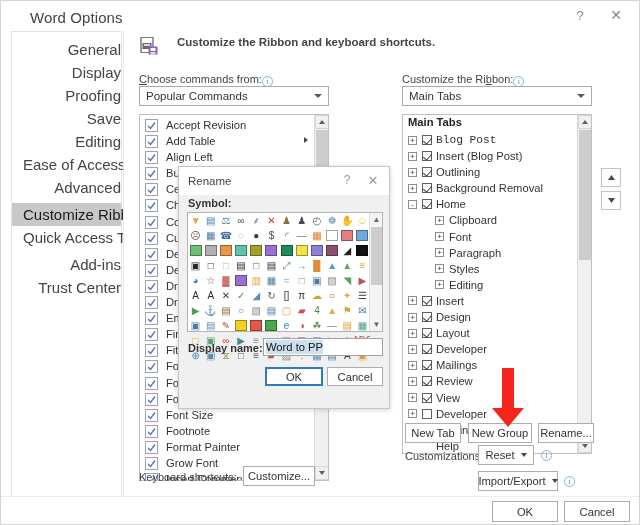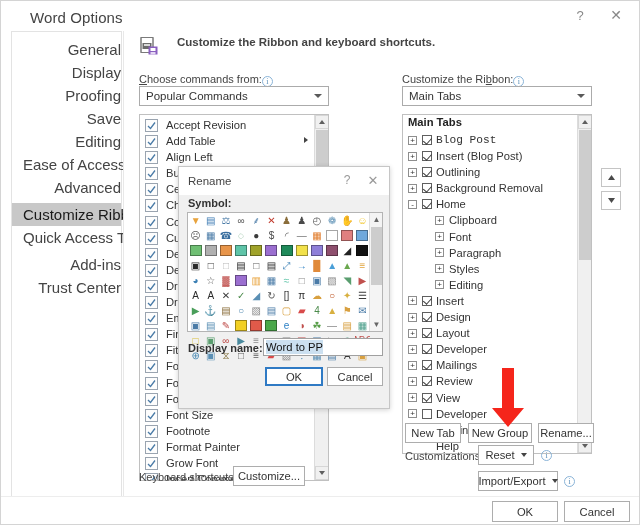--- a/index.html
+++ b/index.html
@@ -600,21 +600,21 @@
     </div>
     <span class="info-icon" style="position:absolute; left:417px; top:419px;">i</span>
 
     <div class="btn" style="left:354px; top:440px; width:80px; height:20px;">
       <span>Import/Export</span>
         <i class="dd"></i>
     </div>
     <span class="info-icon" style="position:absolute; left:440px; top:445px;">i</span>
 
     <div class="field-label" style="left:15px; top:440px;">Keyboard shortcuts:</div>
-    <div class="btn" style="left:109px; top:435px; width:72px; height:20px;">Customize...</div>
+    <div class="btn" style="left:119px; top:435px; width:72px; height:20px;">Customize...</div>
   </div>
 
   <div id="bottom-bar">
     <div class="btn" style="left:491px; top:4px; width:66px; height:21px;">OK</div>
     <div class="btn" style="left:563px; top:4px; width:66px; height:21px;">Cancel</div>
   </div>
 </div>
 
 <div id="rename-dialog">
   <div id="rename-titlebar">

